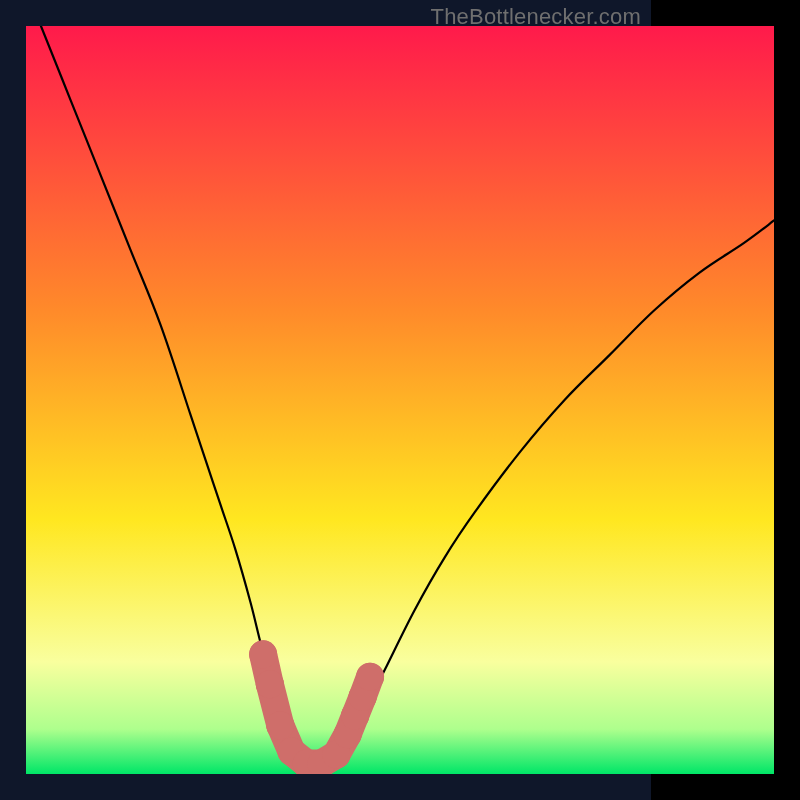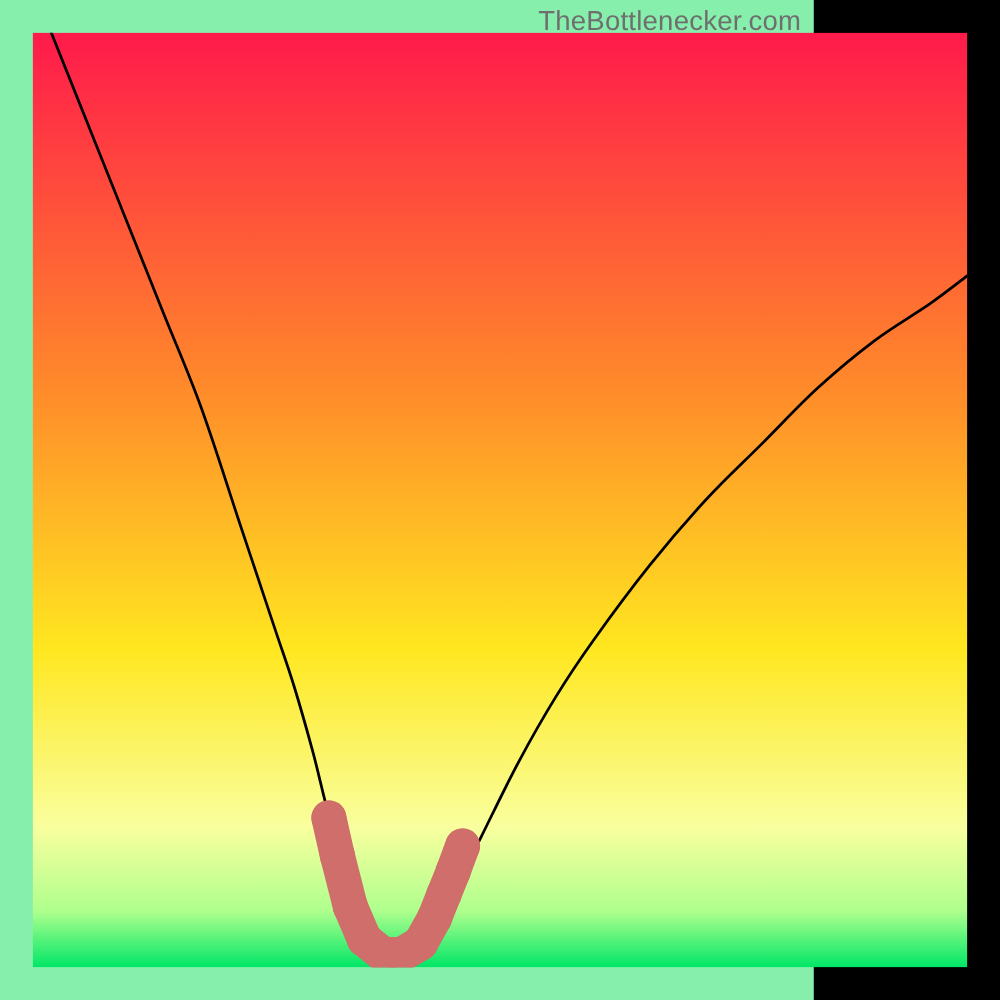--- a/index.html
+++ b/index.html
@@ -9,21 +9,21 @@
     height: 800px;
     overflow: hidden;
     background: #000;
     font-family: Arial, Helvetica, sans-serif;
   }
   .frame {
     position: absolute;
     top: 0; left: 0;
     width: 651px;
     height: 800px;
-    background: #86efac;
+    background: #0f172a;
   }
   .plot {
     position: absolute;
     top: 26px;
     left: 26px;
     width: 748px;
     height: 748px;
     overflow: hidden;
   }
   .watermark {

